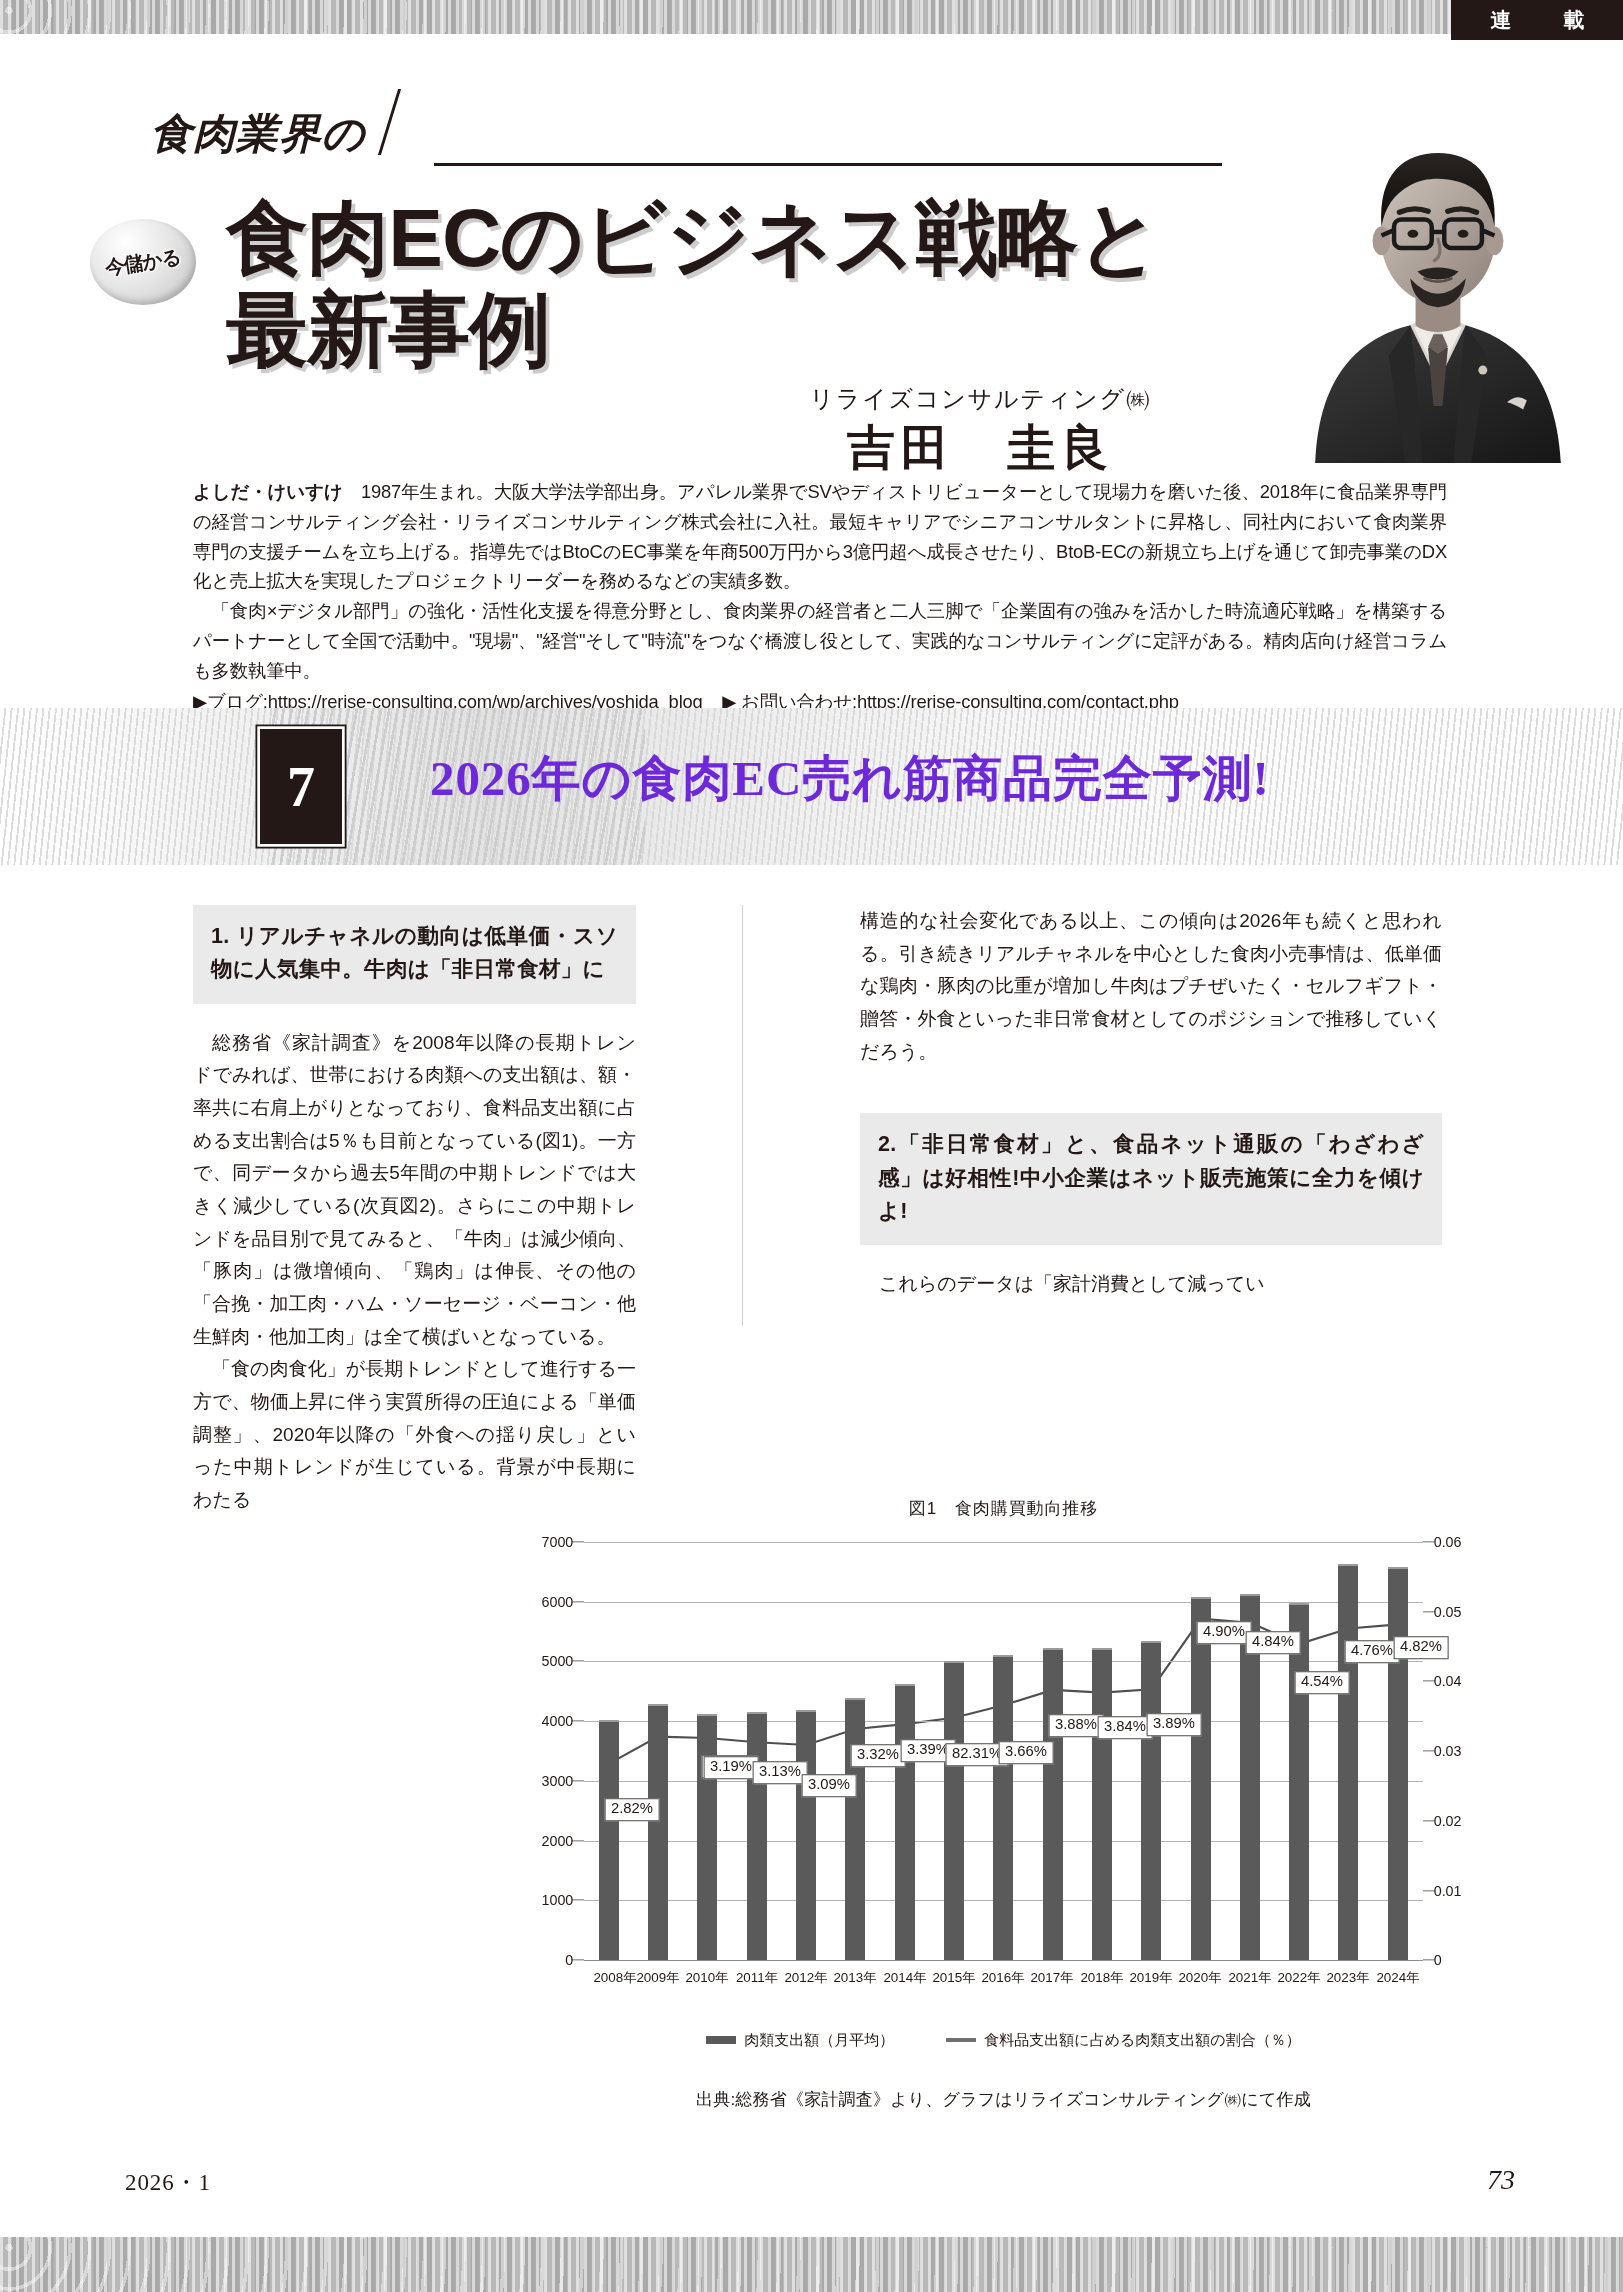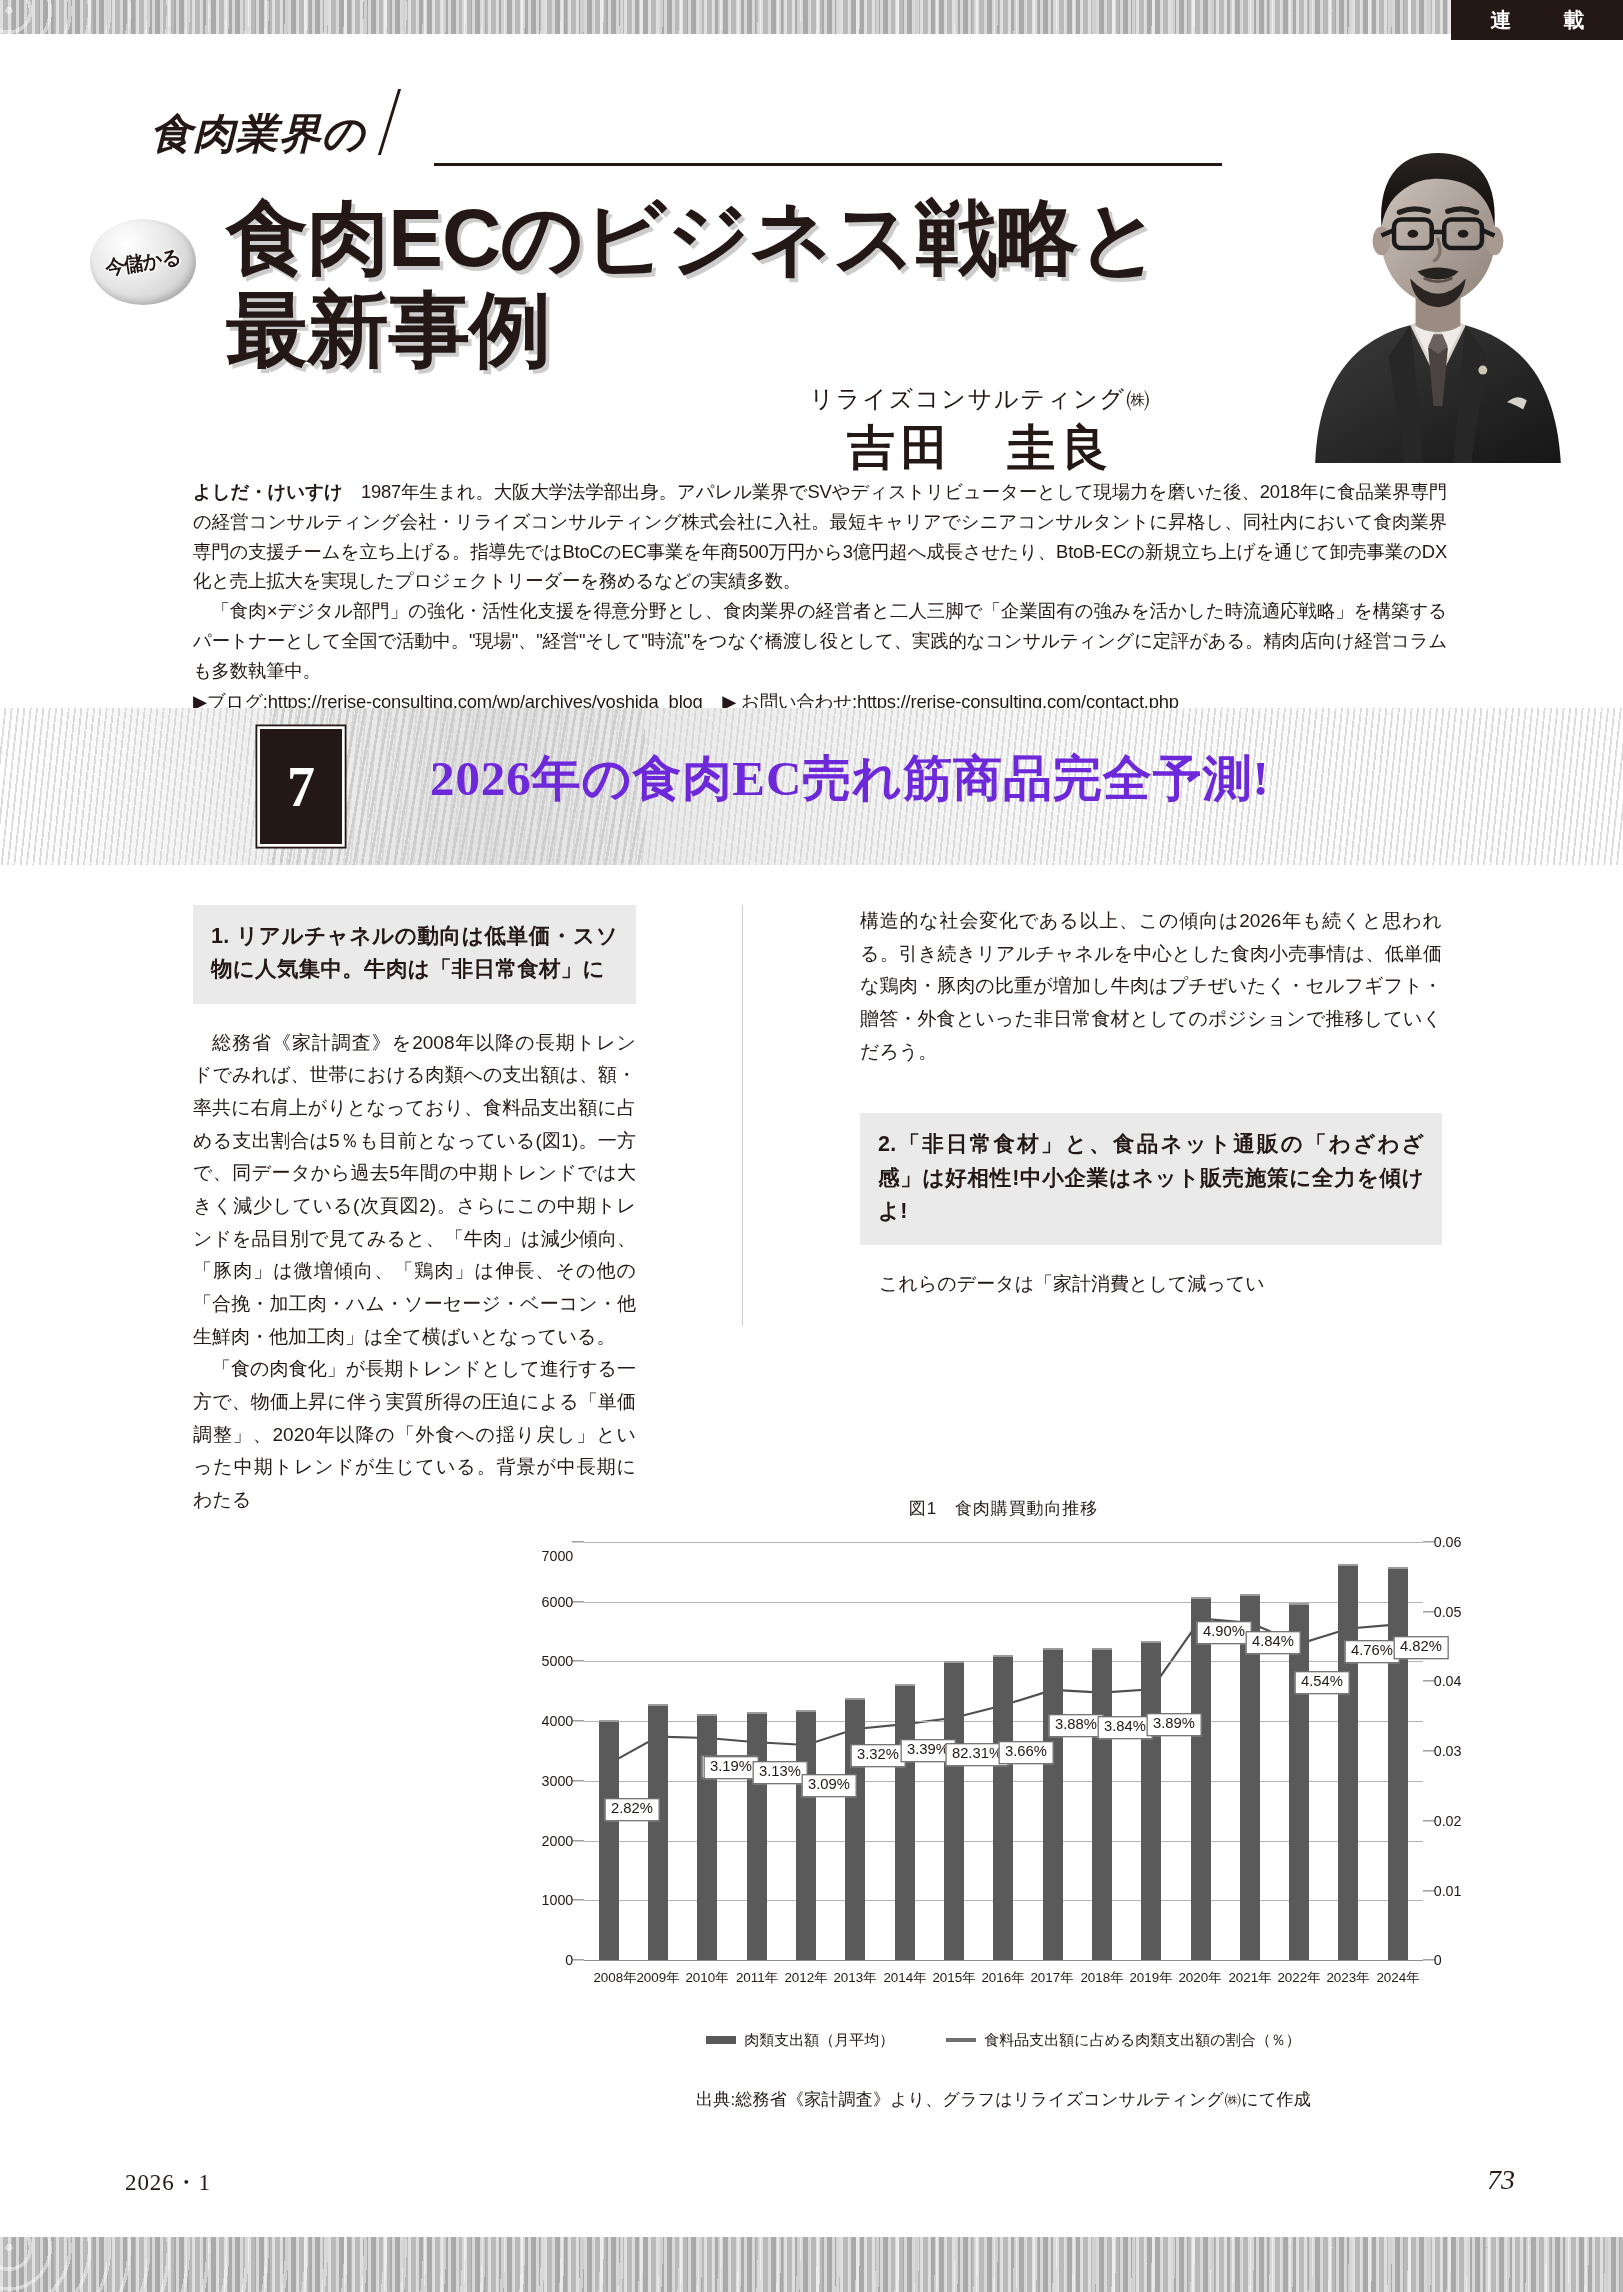--- a/index.html
+++ b/index.html
@@ -391,21 +391,21 @@
           <div class="ticklineL" style="top: 179px;"></div>
           <div class="ytickL" style="top: 179px;">4000</div>
           <div class="grid" style="top: 119px;"></div>
           <div class="ticklineL" style="top: 119px;"></div>
           <div class="ytickL" style="top: 119px;">5000</div>
           <div class="grid" style="top: 60px;"></div>
           <div class="ticklineL" style="top: 60px;"></div>
           <div class="ytickL" style="top: 60px;">6000</div>
           <div class="grid" style="top: 0px;"></div>
           <div class="ticklineL" style="top: 0px;"></div>
-          <div class="ytickL" style="top: 14px;">7000</div>
+          <div class="ytickL" style="top: 0px;">7000</div>
           <div class="ticklineR" style="top: 418px;"></div>
           <div class="ytickR" style="top: 418px;">0</div>
           <div class="ticklineR" style="top: 349px;"></div>
           <div class="ytickR" style="top: 349px;">0.01</div>
           <div class="ticklineR" style="top: 279px;"></div>
           <div class="ytickR" style="top: 279px;">0.02</div>
           <div class="ticklineR" style="top: 209px;"></div>
           <div class="ytickR" style="top: 209px;">0.03</div>
           <div class="ticklineR" style="top: 139px;"></div>
           <div class="ytickR" style="top: 139px;">0.04</div>

